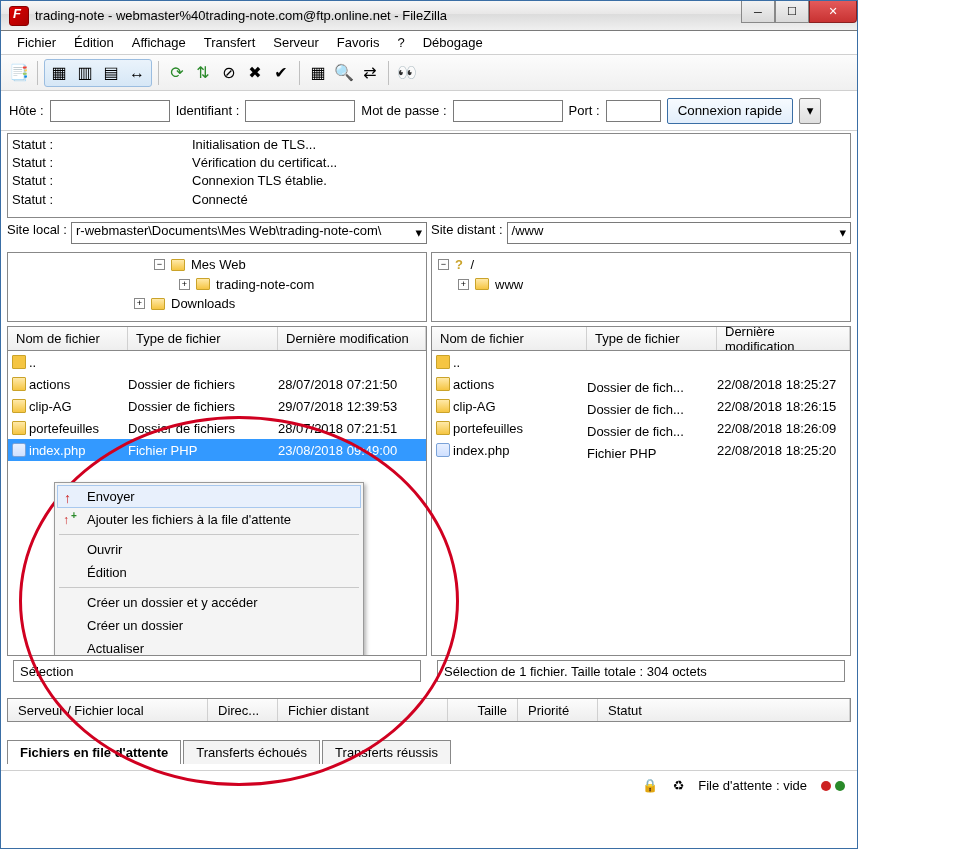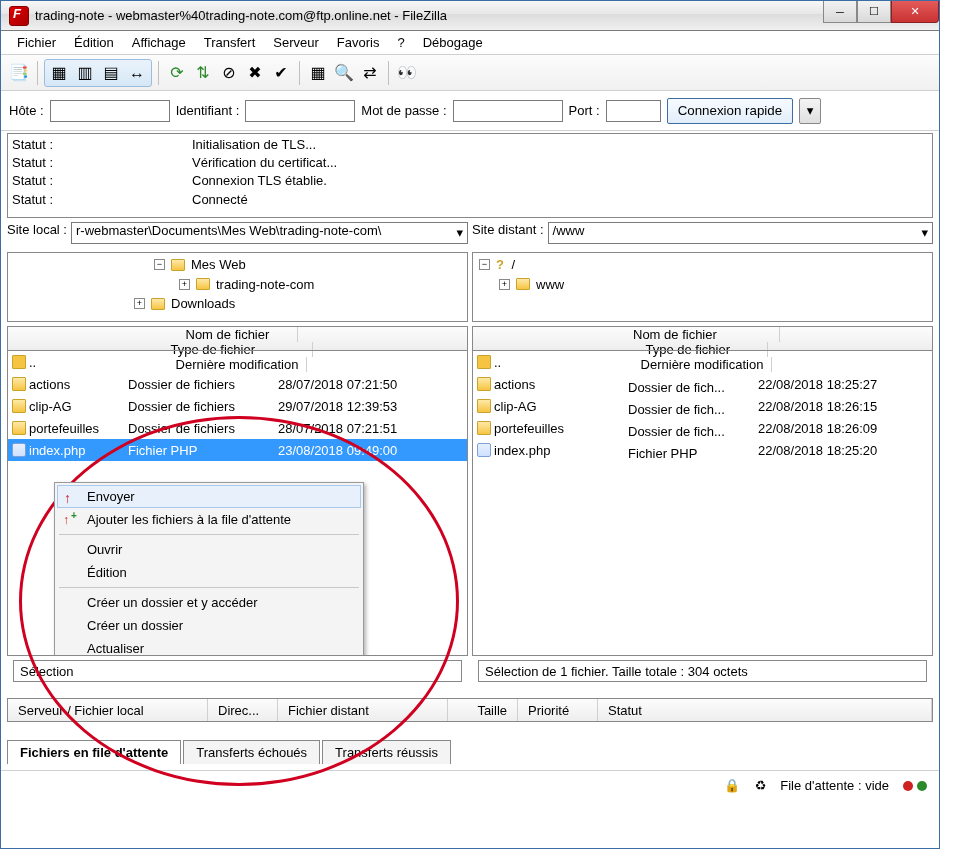--- a/index.html
+++ b/index.html
@@ -1,17 +1,17 @@
 <!DOCTYPE html>
 <html><head>
 <meta charset="utf-8">
 <style>
   * { box-sizing: border-box; margin: 0; padding: 0; }
   body { font-family: "Segoe UI", Tahoma, sans-serif; font-size: 13px; background: #fff; color: #000; }
-  .window { width: 940px; height: 849px; border: 1px solid #3a6ea5; background: #fff; position: relative; }
+  .window { width: 858px; height: 849px; border: 1px solid #3a6ea5; background: #fff; position: relative; }
   .titlebar {
     height: 30px; display: flex; align-items: center;
     background: linear-gradient(to bottom, #f7f7f7 0%, #e8e7e7 45%, #dcdcdc 46%, #f0f0f0 100%);
     border-bottom: 1px solid #7a7a7a;
   }
   .titlebar .app-icon {
     width: 20px; height: 20px; margin: 0 6px 0 8px;
     background: linear-gradient(135deg, #d00 0%, #a00 100%);
     border: 1px solid #800; border-radius: 3px; position: relative;
   }
@@ -62,21 +62,21 @@
   .pathrow select, .pathrow .pathbox { flex: 1; border: 1px solid #7a7a7a; height: 22px; padding: 0 4px; font-size: 13px; background:#fff; appearance:none; position:relative;}
   .pathbox::after{content:"▾"; position:absolute; right:4px; top:2px;}
   .tree {
     height: 70px; border: 1px solid #888; margin-top: 4px; overflow-y: scroll;
     padding: 2px 4px; line-height: 1.5; font-size: 13px; white-space: nowrap;
   }
   .tree .node { display: flex; align-items: center; gap: 2px; }
   .treeind { display:inline-block; }
   .expander { width: 11px; height:11px; border:1px solid #888; display:inline-flex; align-items:center; justify-content:center; font-size:9px; line-height:1; margin-right:4px;}
   .folder-icon { width:14px; height:12px; background:linear-gradient(#ffe9a8,#f5c542); border:1px solid #caa32a; border-radius:1px; display:inline-block; margin-right:4px;}
-  .listhdr { display: flex; border: 1px solid #888; border-bottom: none; margin-top: 4px; background: linear-gradient(#fcfcfc,#eee); height: 24px; align-items: center; flex-direction: column; }
+  .listhdr { display: flex; border: 1px solid #888; border-bottom: none; margin-top: 4px; background: linear-gradient(#fcfcfc,#eee); height: 24px; align-items: center; }
   .listhdr .col { padding: 0 8px; border-right: 1px solid #d0d0d0; height: 100%; display: flex; align-items: center; }
   .filelist { border: 1px solid #888; flex: 1; overflow: auto; position:relative;}
   .frow { display: flex; align-items: center; height: 22px; }
   .frow .c1 { width: 120px; padding-left: 4px; display:flex; align-items:center; gap:3px;}
   .frow .c2 { width: 150px; }
   .frow .c3 { flex: 1; }
   .pane.right .frow .c1 { width: 155px; }
   .pane.right .frow .c2 { width: 130px; margin-top: 6px; }
   .frow.sel { background: #3399ff; color: #fff; }
   .file-icon { width:14px;height:14px;display:inline-block;}

